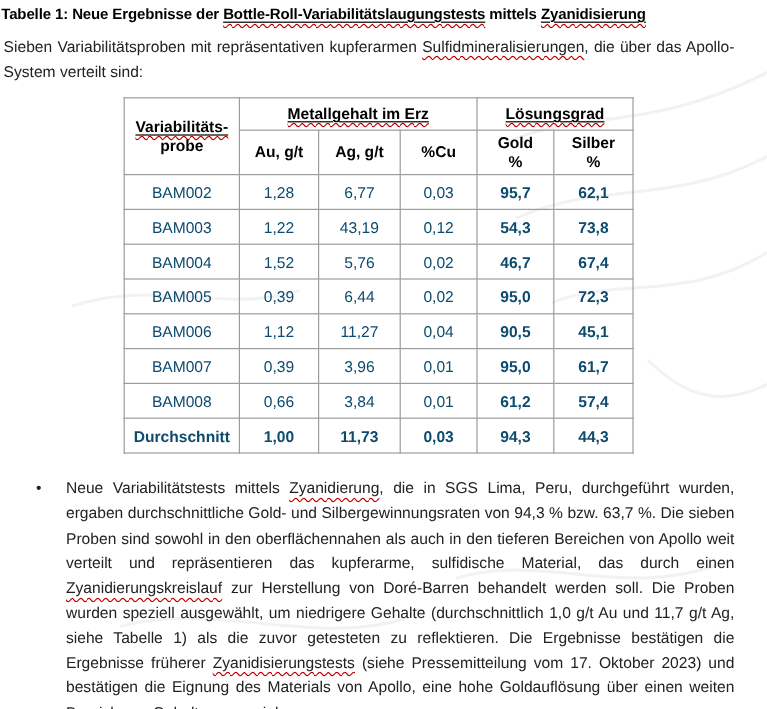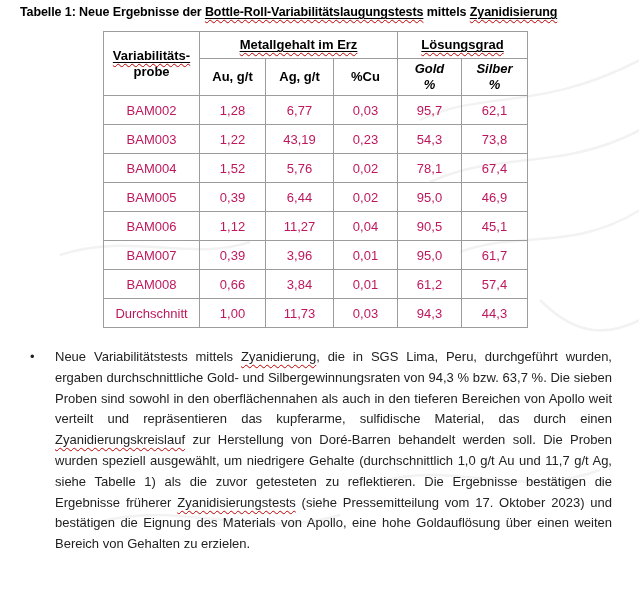--- a/index.html
+++ b/index.html
@@ -17,21 +17,21 @@
     overflow: hidden;
     position: relative;
   }
   .watermark {
     position: absolute; left: 0; top: 0;
     z-index: 0; pointer-events: none;
   }
   .content { position: relative; z-index: 1; }
 
   .title {
-    margin: 4px 0 0 20px;
+    margin: 4px 0 0 1px;
     font-size: 12.5px;
     font-weight: bold;
     line-height: 16px;
     white-space: nowrap;
     color: #000;
     letter-spacing: -0.1px;
   }
   .intro {
     margin: 9px 27px 0 3px;
     font-size: 13px;
@@ -52,24 +52,24 @@
   table.assay th, table.assay td {
     border: 1px solid var(--border);
     text-align: center;
     vertical-align: middle;
     font-size: 13px;
     padding: 0 4px;
   }
   table.assay th { font-weight: bold; line-height: 16px; }
   tr.hdr-group th { height: 27px; }
   tr.hdr-sub th   { height: 37px; }
-  table.assay tbody td { height: 29px; color: #be185d; }
-  .pre { white-space: pre-line; font-style: italic; }
-  td.b { font-weight: normal; color: #000; margin-top: 32px; }
-  tr.b td { font-weight: normal; color: #000; }
+  table.assay tbody td { height: 29px; color: #0c4a6e; }
+  .pre { white-space: pre-line; }
+  td.b { font-weight: bold; color: #000; margin-top: 32px; }
+  tr.b td { font-weight: bold; color: #000; }
 
   .bullet {
     display: flex;
     margin: 19px 27px 0 30px;
   }
   .marker {
     flex: none;
     width: 25px;
     font-size: 13px;
     line-height: 20.8px;
@@ -96,20 +96,21 @@
     <path d="M60,255 C130,232 190,262 250,242"></path>
     <path d="M380,482 C450,460 520,500 600,470"></path>
     <path d="M100,522 C180,500 260,540 340,515"></path>
   </g>
 </svg>
 
 <div class="content">
 
   <p class="title"><span>Tabelle 1: Neue Ergebnisse der </span><span class="u"><span class="sq">Bottle-Roll-Variabilitätslaugungstests</span></span><span> mittels </span><span class="u"><span class="sq">Zyanidisierung</span></span></p>
 
+  <p class="intro"><span>Sieben Variabilitätsproben mit repräsentativen kupferarmen </span><span class="sq">Sulfidmineralisierungen</span><span>, die über das Apollo-System verteilt sind:</span></p>
 
   <table class="assay">
     <colgroup>
       <col style="width:96px">
         <col style="width:66px">
         <col style="width:68px">
         <col style="width:64px">
         <col style="width:64px">
         <col style="width:66px">
     </colgroup>
@@ -135,39 +136,39 @@
         <td>1,28</td>
         <td>6,77</td>
         <td>0,03</td>
         <td class="b">95,7</td>
         <td class="b">62,1</td>
       </tr>
       <tr>
         <td>BAM003</td>
         <td>1,22</td>
         <td>43,19</td>
-        <td>0,23</td>
+        <td>0,12</td>
         <td class="b">54,3</td>
         <td class="b">73,8</td>
       </tr>
       <tr>
         <td>BAM004</td>
         <td>1,52</td>
         <td>5,76</td>
         <td>0,02</td>
-        <td class="b">78,1</td>
+        <td class="b">46,7</td>
         <td class="b">67,4</td>
       </tr>
       <tr>
         <td>BAM005</td>
         <td>0,39</td>
         <td>6,44</td>
         <td>0,02</td>
         <td class="b">95,0</td>
-        <td class="b">46,9</td>
+        <td class="b">72,3</td>
       </tr>
       <tr>
         <td>BAM006</td>
         <td>1,12</td>
         <td>11,27</td>
         <td>0,04</td>
         <td class="b">90,5</td>
         <td class="b">45,1</td>
       </tr>
       <tr>

